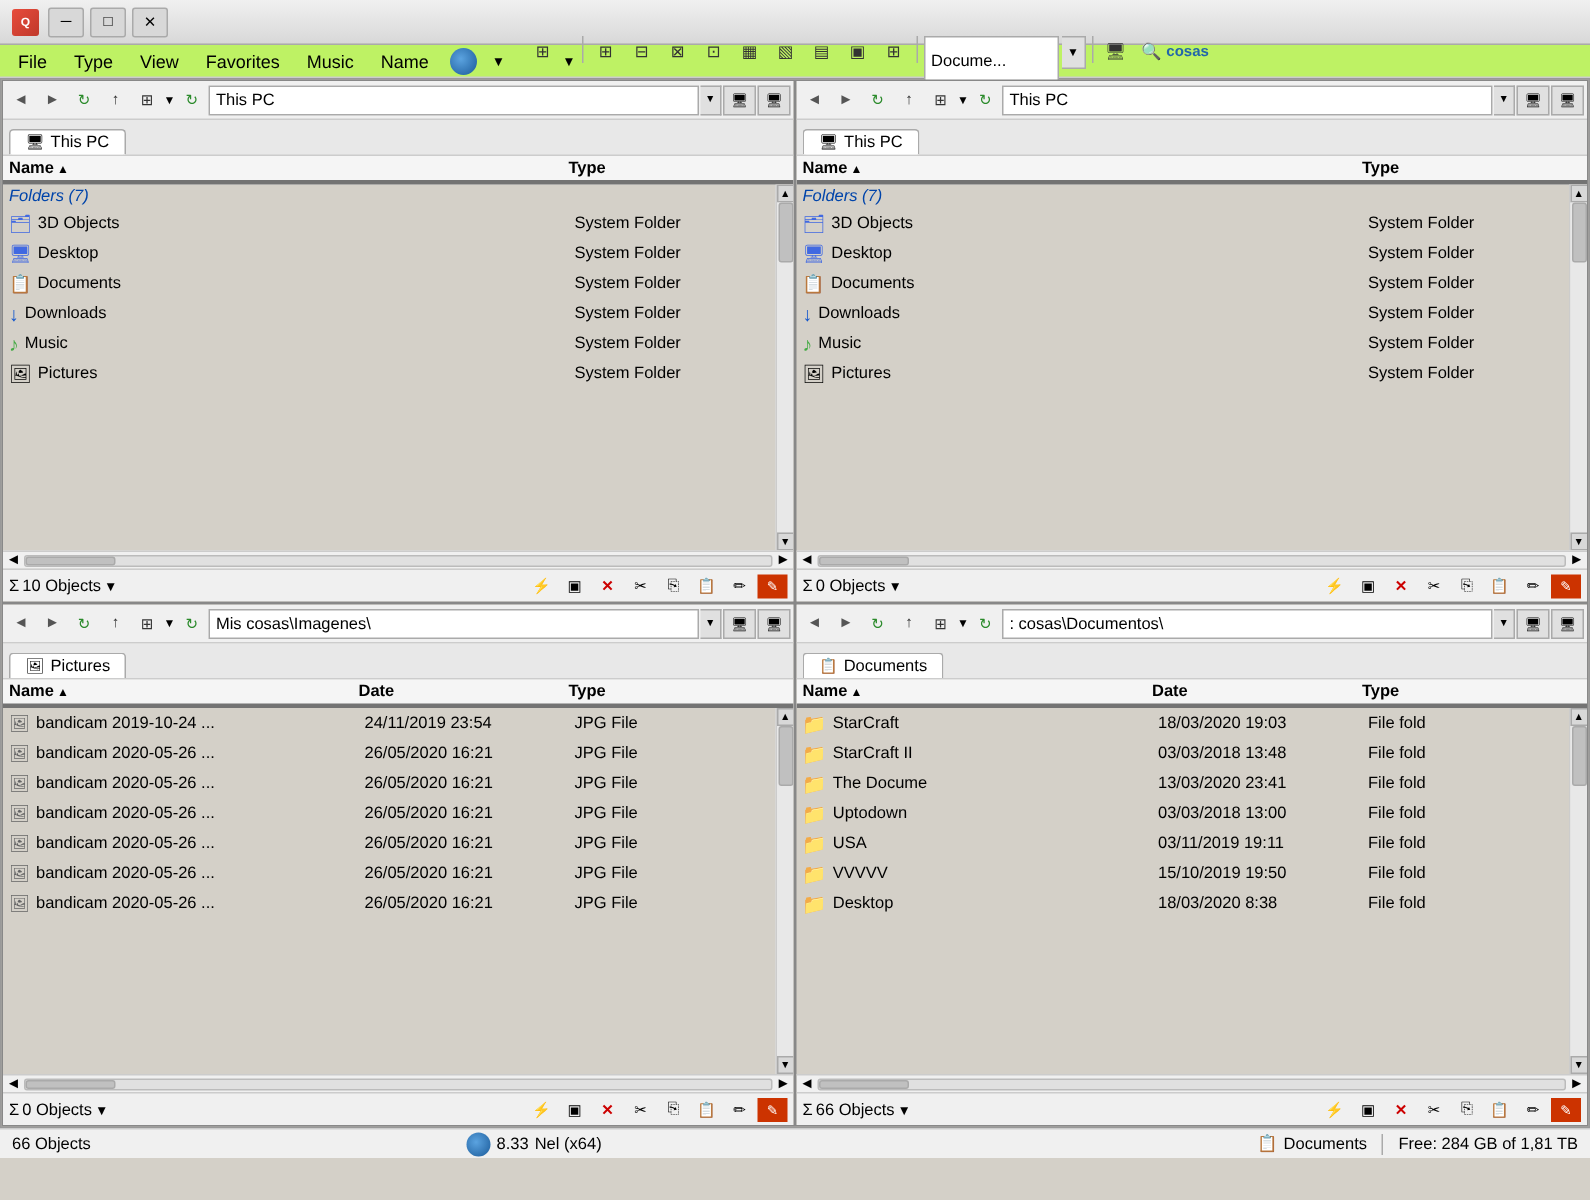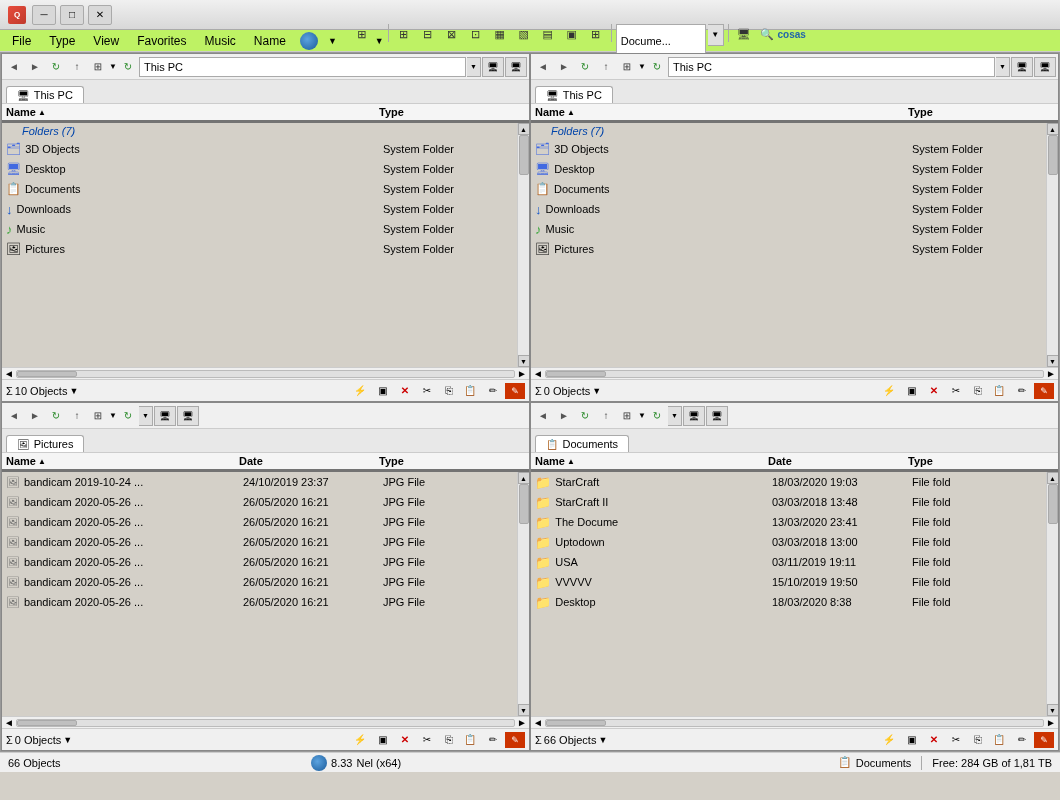--- a/index.html
+++ b/index.html
@@ -142,21 +142,20 @@
       cursor: pointer;
       min-height: 20px;
     }
     .file-row .col-name { display: flex; align-items: center; gap: 4px; }
 
     .folder-section-label {
       color: #0044aa;
       font-size: 11px;
       padding: 2px 4px;
       font-style: italic;
-      margin-left: 16px;
     }
     .status-icons { display: flex; gap: 2px; margin-left: auto; }
     .status-icon-btn {
       width: 20px; height: 16px; background: transparent; border: 1px solid transparent;
       display: flex; align-items: center; justify-content: center; cursor: pointer; font-size: 10px;
     }
     .status-icon-btn.red-x { color: #cc0000; font-weight: bold; }
     .status-icon-btn.red-edit { background: #cc2200; color: white; }
 
     
@@ -536,20 +535,21 @@
 
   <div class="pane-wrapper">
     <div class="pane-nav">
       <div class="tb-icon-btn nav-arrow">◄</div>
       <div class="tb-icon-btn nav-arrow">►</div>
       <div class="tb-icon-btn refresh-icon">↻</div>
       <div class="tb-icon-btn">↑</div>
       <div class="tb-icon-btn">⊞</div>
       <div style="font-size:8px; cursor:pointer;">▼</div>
       <div class="tb-icon-btn refresh-icon">↻</div>
+      <div class="pane-address">Mis cosas\Imagenes\</div>
       <div class="pane-addr-drop">▼</div>
       <div class="pane-pc-btns">
         <div class="pane-pc-btn">🖥</div>
         <div class="pane-pc-btn">🖥</div>
       </div>
     </div>
     <div class="tab-bar">
       <div class="tab">
         <span class="tab-icon">🖼</span>
         <span>Pictures</span>
@@ -565,21 +565,21 @@
       <div class="col-scroll"></div>
     </div>
     <div class="file-list-area">
       <div class="file-list-content">
         <div class="file-list">
           <div class="file-row">
             <div class="col-name">
               <span style="font-size:11px; color:#666;">🖼</span>
               <span>bandicam 2019-10-24 ...</span>
             </div>
-            <div class="col-date">24/10/2019 23:37</div>
+            <div class="col-date">24/11/2019 23:54</div>
             <div class="col-type">JPG File</div>
           </div>
           <div class="file-row">
             <div class="col-name">
               <span style="font-size:11px; color:#666;">🖼</span>
               <span>bandicam 2020-05-26 ...</span>
             </div>
             <div class="col-date">26/05/2020 16:21</div>
             <div class="col-type">JPG File</div>
           </div>
@@ -659,20 +659,21 @@
 
   <div class="pane-wrapper">
     <div class="pane-nav">
       <div class="tb-icon-btn nav-arrow">◄</div>
       <div class="tb-icon-btn nav-arrow">►</div>
       <div class="tb-icon-btn refresh-icon">↻</div>
       <div class="tb-icon-btn">↑</div>
       <div class="tb-icon-btn">⊞</div>
       <div style="font-size:8px; cursor:pointer;">▼</div>
       <div class="tb-icon-btn refresh-icon">↻</div>
+      <div class="pane-address">: cosas\Documentos\</div>
       <div class="pane-addr-drop">▼</div>
       <div class="pane-pc-btns">
         <div class="pane-pc-btn">🖥</div>
         <div class="pane-pc-btn">🖥</div>
       </div>
     </div>
     <div class="tab-bar">
       <div class="tab">
         <span class="tab-icon">📋</span>
         <span>Documents</span>

